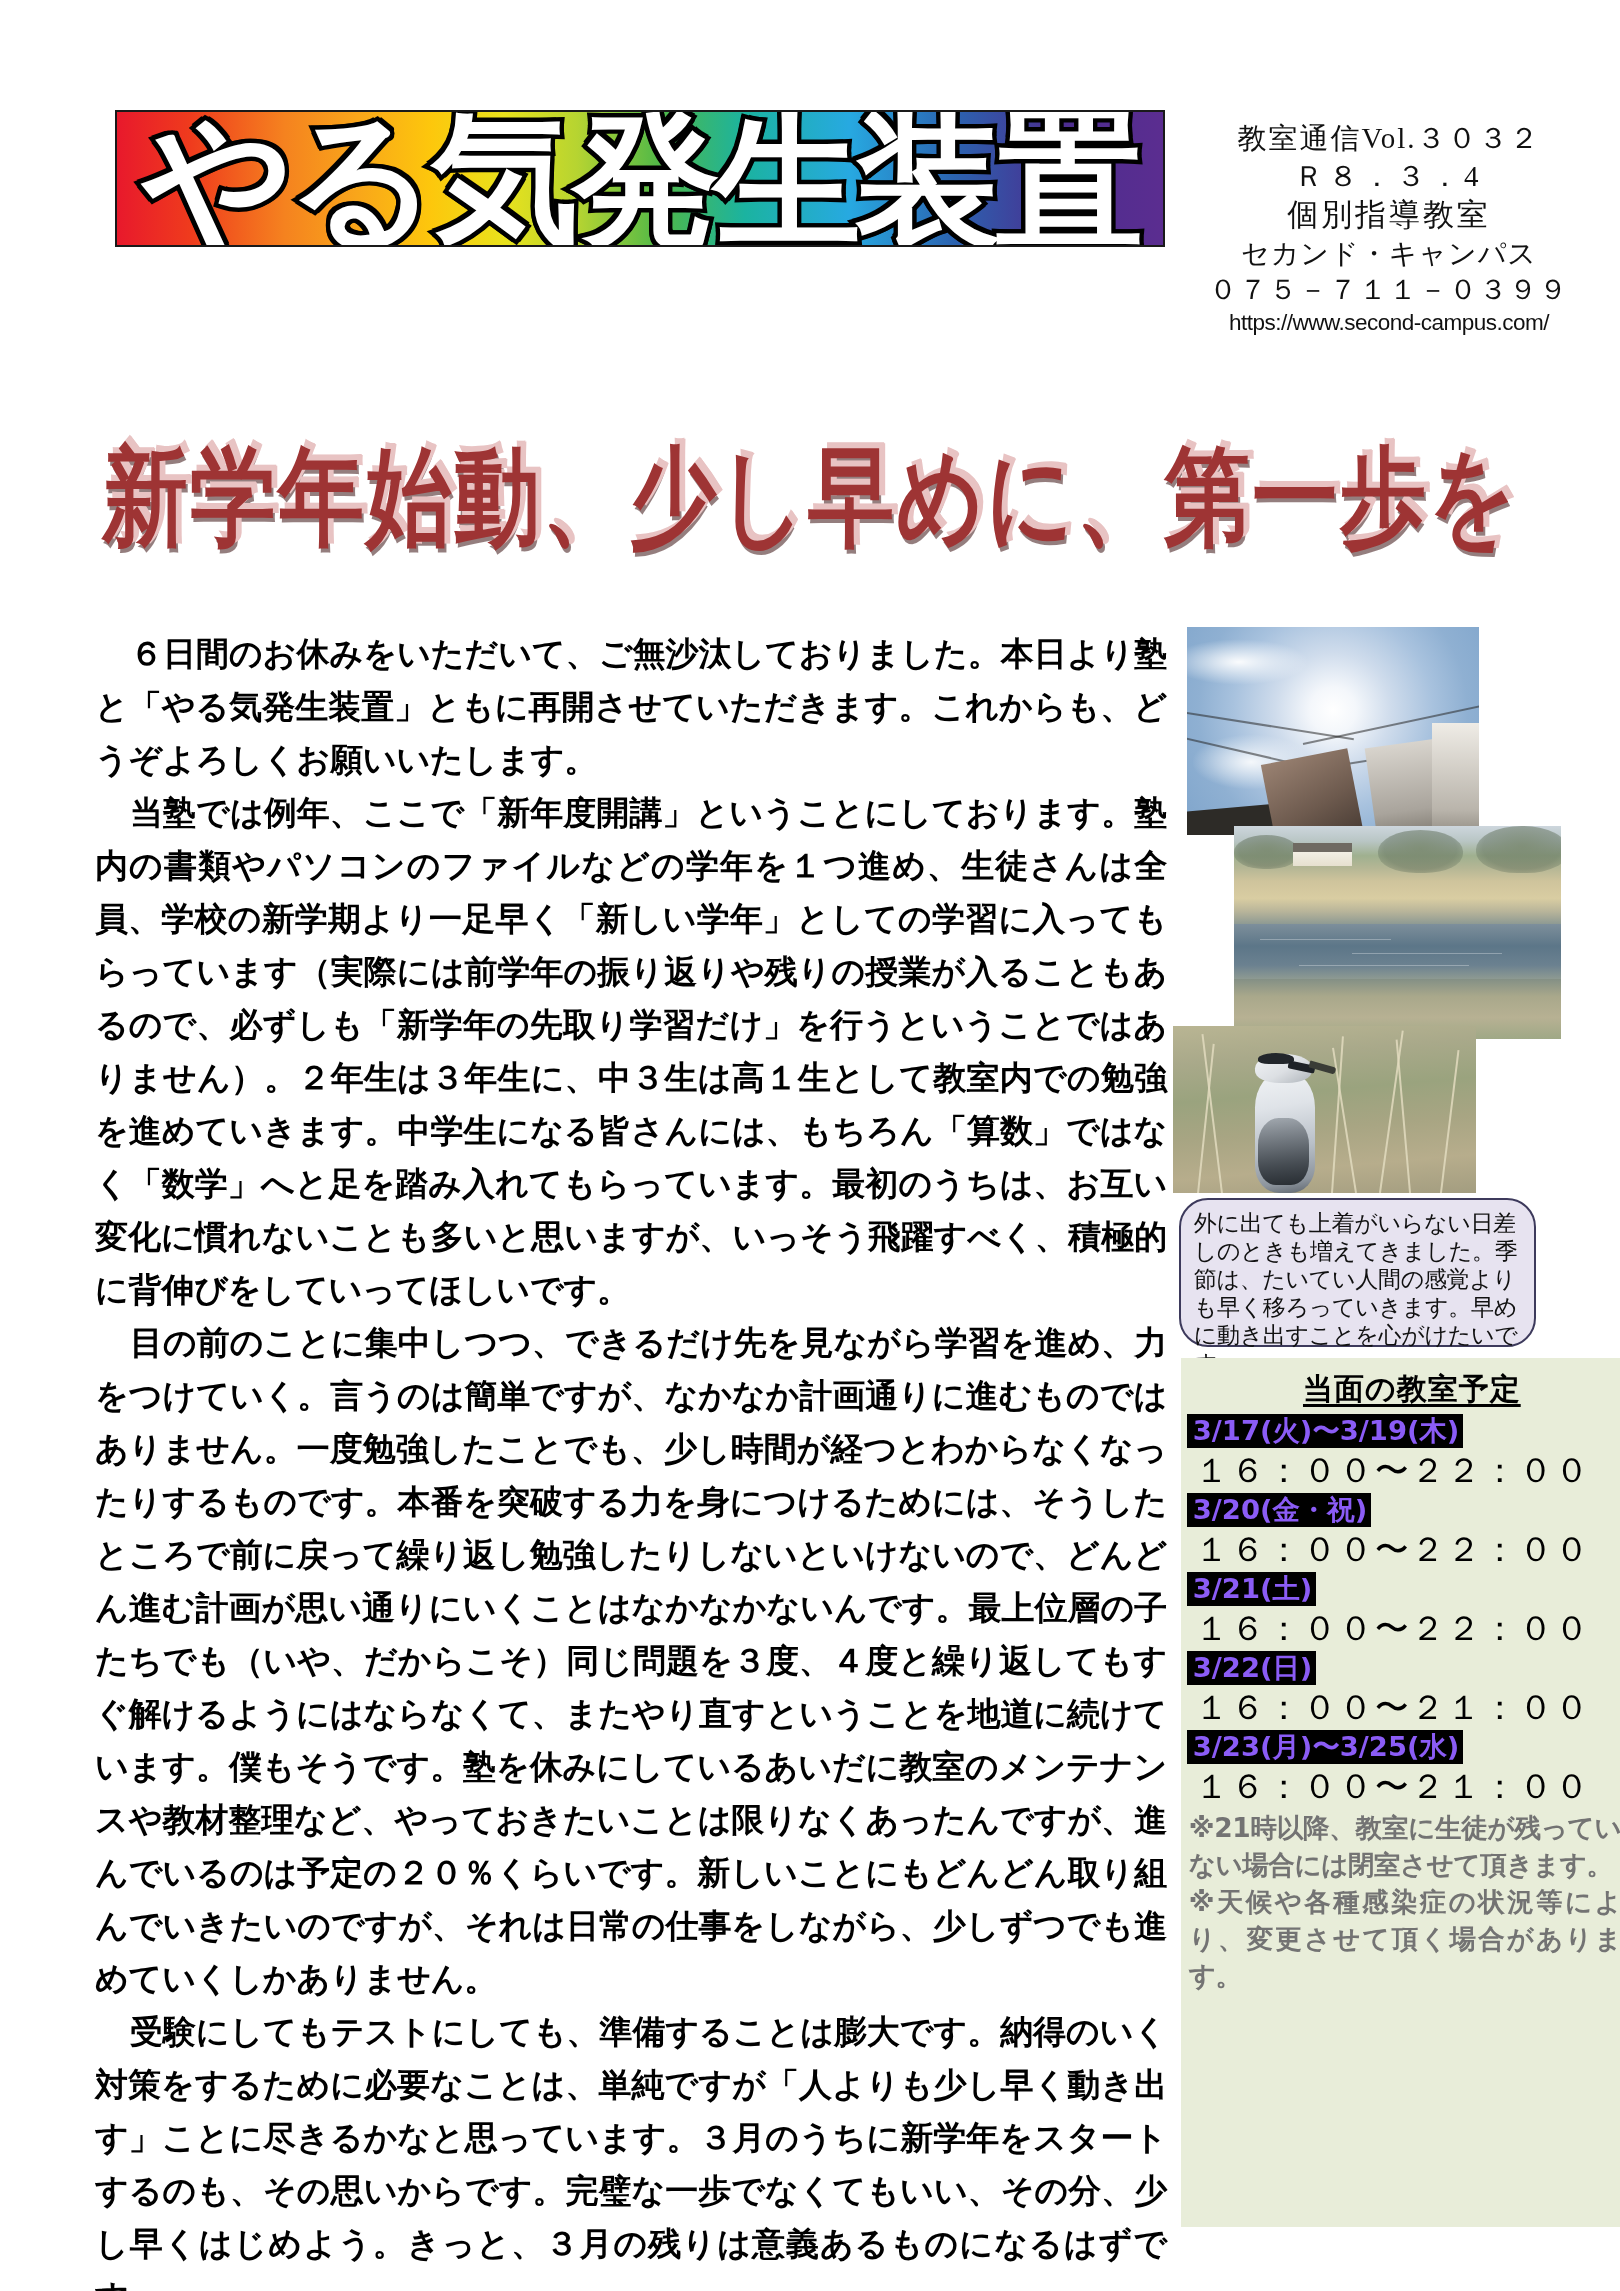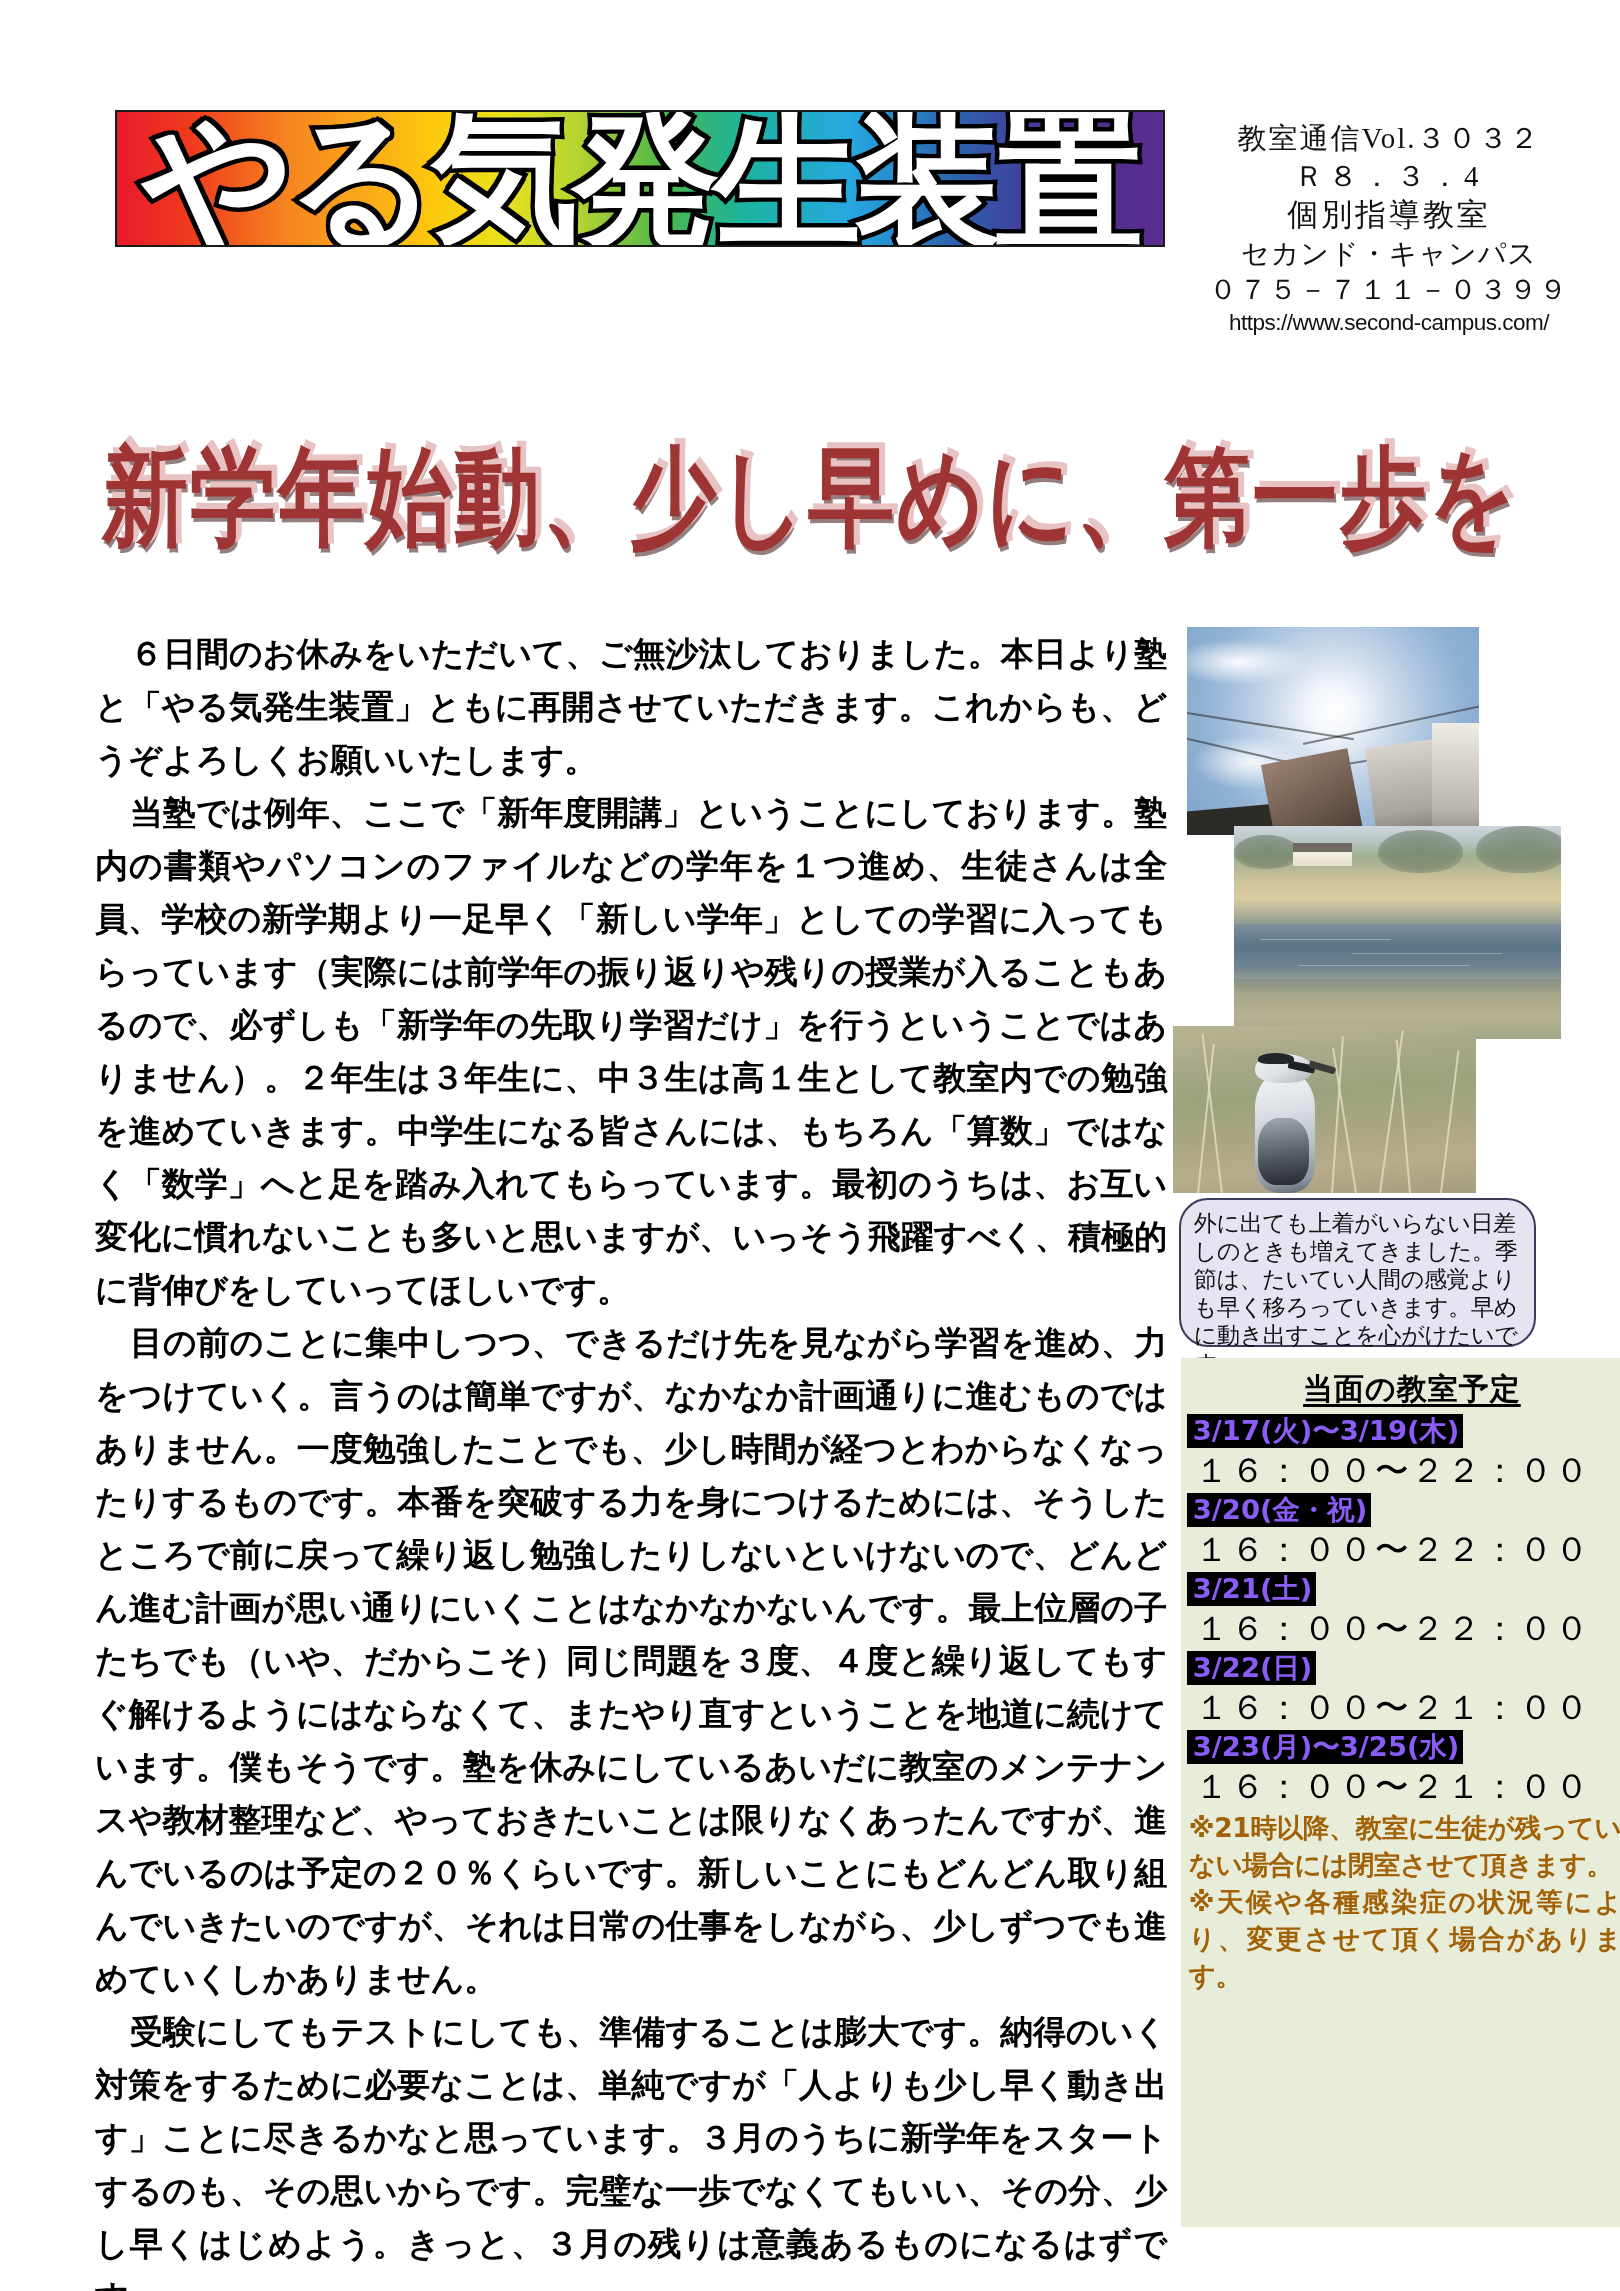--- a/index.html
+++ b/index.html
@@ -356,21 +356,21 @@
     letter-spacing: 2px;
     margin-left: 13.7px;
     white-space: nowrap;
   }
   .sched-note {
     display: block;
     font-family: "DejaVu Sans", sans-serif;
     font-size: 26.5px;
     font-weight: bold;
     line-height: 37px;
-    color: #a16207;
+    color: #737373;
     letter-spacing: -0.4px;
     margin-left: 7.8px;
     margin-right: 7.8px;
     text-align: justify;
     text-justify: inter-character;
   }
 </style>
 </head>
 <body>
 

